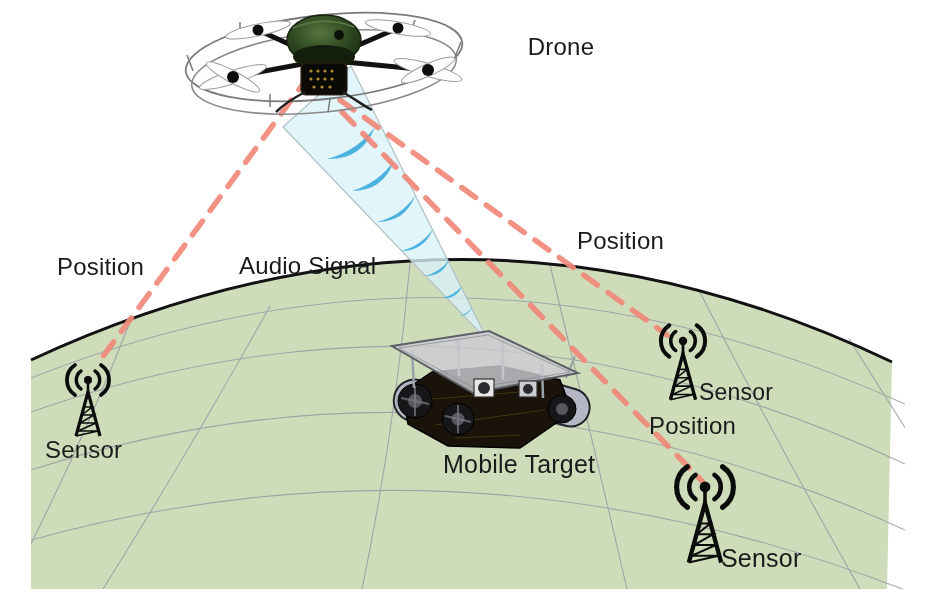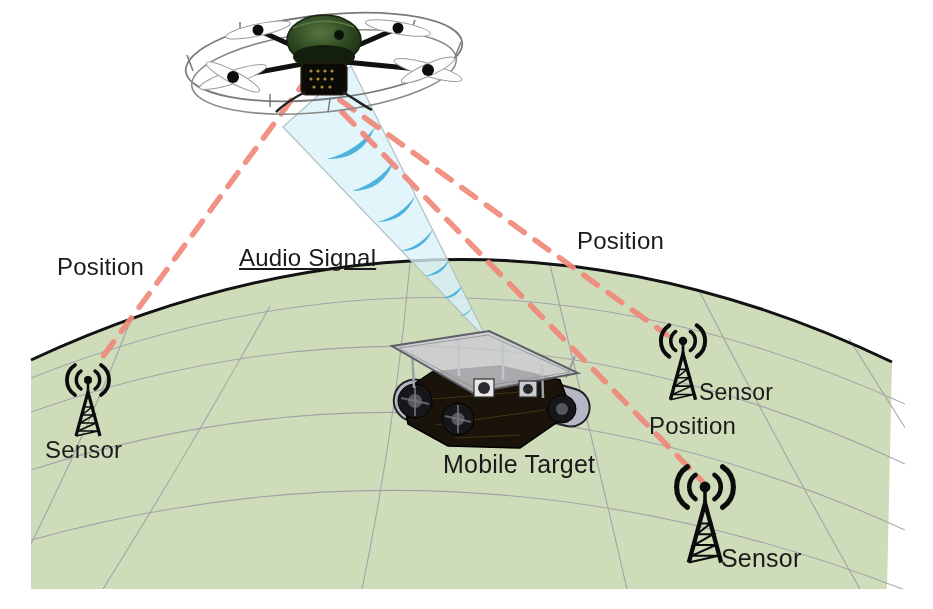--- a/index.html
+++ b/index.html
@@ -2,21 +2,21 @@
 <html style="--ground-fill: #cfdcba; --ground-outline: #121212; --grid-line: #9b9ea6; --position-link: #f0897b; --audio-cone-fill: #d8f2f9; --audio-cone-edge: #b3c4c6; --audio-wave: #4cb2de; --sensor-icon: #0b0b0b; --label-text: #1a1a1a;"><head>
 <meta charset="utf-8">
 <style>
   html,body{margin:0;padding:0;background:#fff;}
   .stage{position:relative;width:933px;height:609px;background:#ffffff;overflow:hidden;
          font-family:"Liberation Sans",sans-serif;}
   .stage svg{position:absolute;left:0;top:0;}
   .lbl{position:absolute;color:var(--label-text,#1a1a1a);font-size:24px;white-space:nowrap;
        letter-spacing:0.2px;}
   .lbl-drone{left:472px;top:33px;width:178px;text-align:center;line-height:28px;}
-  .lbl-audio{left:239px;top:244px;text-decoration:underline;}
+  .lbl-audio{left:239px;top:252px;}
   .lbl-pos-left{left:57px;top:253px;}
   .lbl-pos-ur{left:577px;top:227px;}
   .lbl-pos-lr{left:649px;top:412px;}
   .lbl-target{left:443px;top:450px;font-size:25px;text-align:right;}
   .lbl-sensor-l{left:45px;top:436px;}
   .lbl-sensor-ur{left:699px;top:379px;font-size:23px;}
   .lbl-sensor-lr{left:721px;top:544px;font-size:25px;}
 </style>
 </head>
 <body>
@@ -158,20 +158,21 @@
           <circle cx="332" cy="79" r="1.6"></circle>
         <circle cx="314" cy="87" r="1.6"></circle>
           <circle cx="322" cy="87" r="1.6"></circle>
           <circle cx="330" cy="87" r="1.6"></circle>
       </g>
       <path d="M 305,92 C 290,100 282,106 276,112 M 343,92 C 356,100 364,106 372,110" fill="none" stroke="#222" stroke-width="2.5"></path>
     </g>
   </svg>
 
   <div class="lbl lbl-drone">
+    <div>Drone</div>
   </div>
   <div class="lbl lbl-audio">Audio Signal</div>
   <div class="lbl lbl-pos-left">Position</div>
   <div class="lbl lbl-pos-ur">Position</div>
   <div class="lbl lbl-pos-lr">Position</div>
   <div class="lbl lbl-target">Mobile Target</div>
   <div class="lbl lbl-sensor-l">Sensor</div>
   <div class="lbl lbl-sensor-ur">Sensor</div>
   <div class="lbl lbl-sensor-lr">Sensor</div>
 </div>

